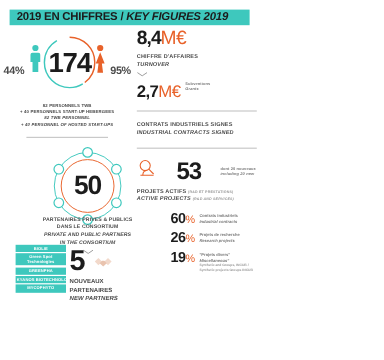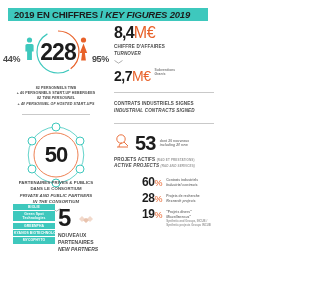--- a/index.html
+++ b/index.html
@@ -55,21 +55,21 @@
     text-align: center; font-size: 3.6px; font-weight: bold;
     color: #4a4a4a; line-height: 1.45; letter-spacing: 0.1px;
   }
   .caption .en { font-style: italic; }
 
   .divider {
     height: 1px; background: #c9c9c9; margin: 7px 22px;
   }
 
   
-  .net-block { position: relative; height: 76px; margin-top: 2px; }
+  .net-block { position: relative; height: 76px; margin-top: 2px; margin-left: 17px; }
   .net-wrap { position: absolute; left: 23px; top: 0; width: 66px; height: 66px; }
   .net-num {
     position: absolute; left: 23px; top: 0; width: 66px; height: 66px;
     display: flex; align-items: center; justify-content: center;
     font-size: 22px; font-weight: bold; color: #1c1c1c; letter-spacing: -1px;
   }
   .cap-50 {
     position: absolute; top: 58px; left: 0; width: 112px;
     text-align: center; font-size: 4.3px; font-weight: bold;
     color: #4a4a4a; line-height: 1.5; letter-spacing: 0.1px;
@@ -110,21 +110,21 @@
   }
   .lab .en { font-style: italic; }
   .tiny {
     font-size: 3.3px; font-weight: bold; color: #7a7a7a; line-height: 1.35;
     letter-spacing: 0.1px;
   }
   .tiny .en { font-style: italic; }
   .row-inline { display: flex; align-items: flex-start; gap: 4px; }
   .r-divider { height: 1px; background: #c9c9c9; margin: 8px 2px 8px 0; }
 
-  .proj-row { display: flex; align-items: center; gap: 4px; }
+  .proj-row { display: flex; align-items: center; gap: 16px; }
   .proj-num { font-size: 20px; font-weight: bold; color: #1c1c1c; letter-spacing: -0.8px; }
 
   .pct-row { display: flex; align-items: flex-start; gap: 4px; margin-top: 4px; padding-left: 28px; }
   .pct-big { font-size: 12px; font-weight: bold; color: #1c1c1c; letter-spacing: -0.4px; line-height: 1; }
   .pct-big .sym { color: #e8622a; font-size: 9px; font-weight: normal; }
   .pct-txt { font-size: 3.4px; font-weight: bold; color: #7a7a7a; line-height: 1.4; padding-top: 2px; }
   .pct-txt .en { font-style: italic; }
   .pct-txt .xs { font-size: 2.8px; color: #9a9a9a; }
 </style>
 </head>
@@ -140,21 +140,21 @@
 
   <div class="col-left">
 
     <div class="donut-block">
       <div class="donut-wrap">
         <svg width="52" height="52" viewBox="0 0 52 52">
           <circle cx="26" cy="26" r="21" fill="none" stroke="#e8622a" stroke-width="1.2" stroke-dasharray="52 80" stroke-dashoffset="0" transform="rotate(-90 26 26)"></circle>
           <circle cx="26" cy="26" r="21" fill="none" stroke="#3ec8bd" stroke-width="1.2" stroke-dasharray="66 66" stroke-dashoffset="-54" transform="rotate(-90 26 26)"></circle>
         </svg>
       </div>
-      <div class="donut-num">228</div>
+      <div class="donut-num">174</div>
 
       <div class="fig-icon fig-left">
         <svg width="9" height="24" viewBox="0 0 9 24">
           <circle cx="4.5" cy="3" r="2.6" fill="#3ec8bd"></circle>
           <path d="M2 7 h5 a1.6 1.6 0 0 1 1.6 1.6 v6 h-1.7 v8.4 h-4.8 v-8.4 h-1.7 v-6 A1.6 1.6 0 0 1 2 7z" fill="#3ec8bd"></path>
         </svg>
       </div>
       <div class="fig-icon fig-right">
         <svg width="9" height="24" viewBox="0 0 9 24">
           <circle cx="4.5" cy="3" r="2.6" fill="#e8622a"></circle>
@@ -298,21 +298,21 @@
 
     <div style="margin-top:6px">
       <div class="pct-row">
         <span class="pct-big"><span>60</span><span class="sym">%</span></span>
         <span class="pct-txt">
           <span style="display:block">Contrats industriels</span>
           <span class="en" style="display:block">Industrial contracts</span>
         </span>
       </div>
       <div class="pct-row">
-        <span class="pct-big"><span>28</span><span class="sym">%</span></span>
+        <span class="pct-big"><span>26</span><span class="sym">%</span></span>
         <span class="pct-txt">
           <span style="display:block">Projets de recherche</span>
           <span class="en" style="display:block">Research projects</span>
         </span>
       </div>
       <div class="pct-row">
         <span class="pct-big"><span>19</span><span class="sym">%</span></span>
         <span class="pct-txt">
           <span style="display:block">"Projets divers"</span>
           <span class="en" style="display:block">Miscellaneous"</span>

